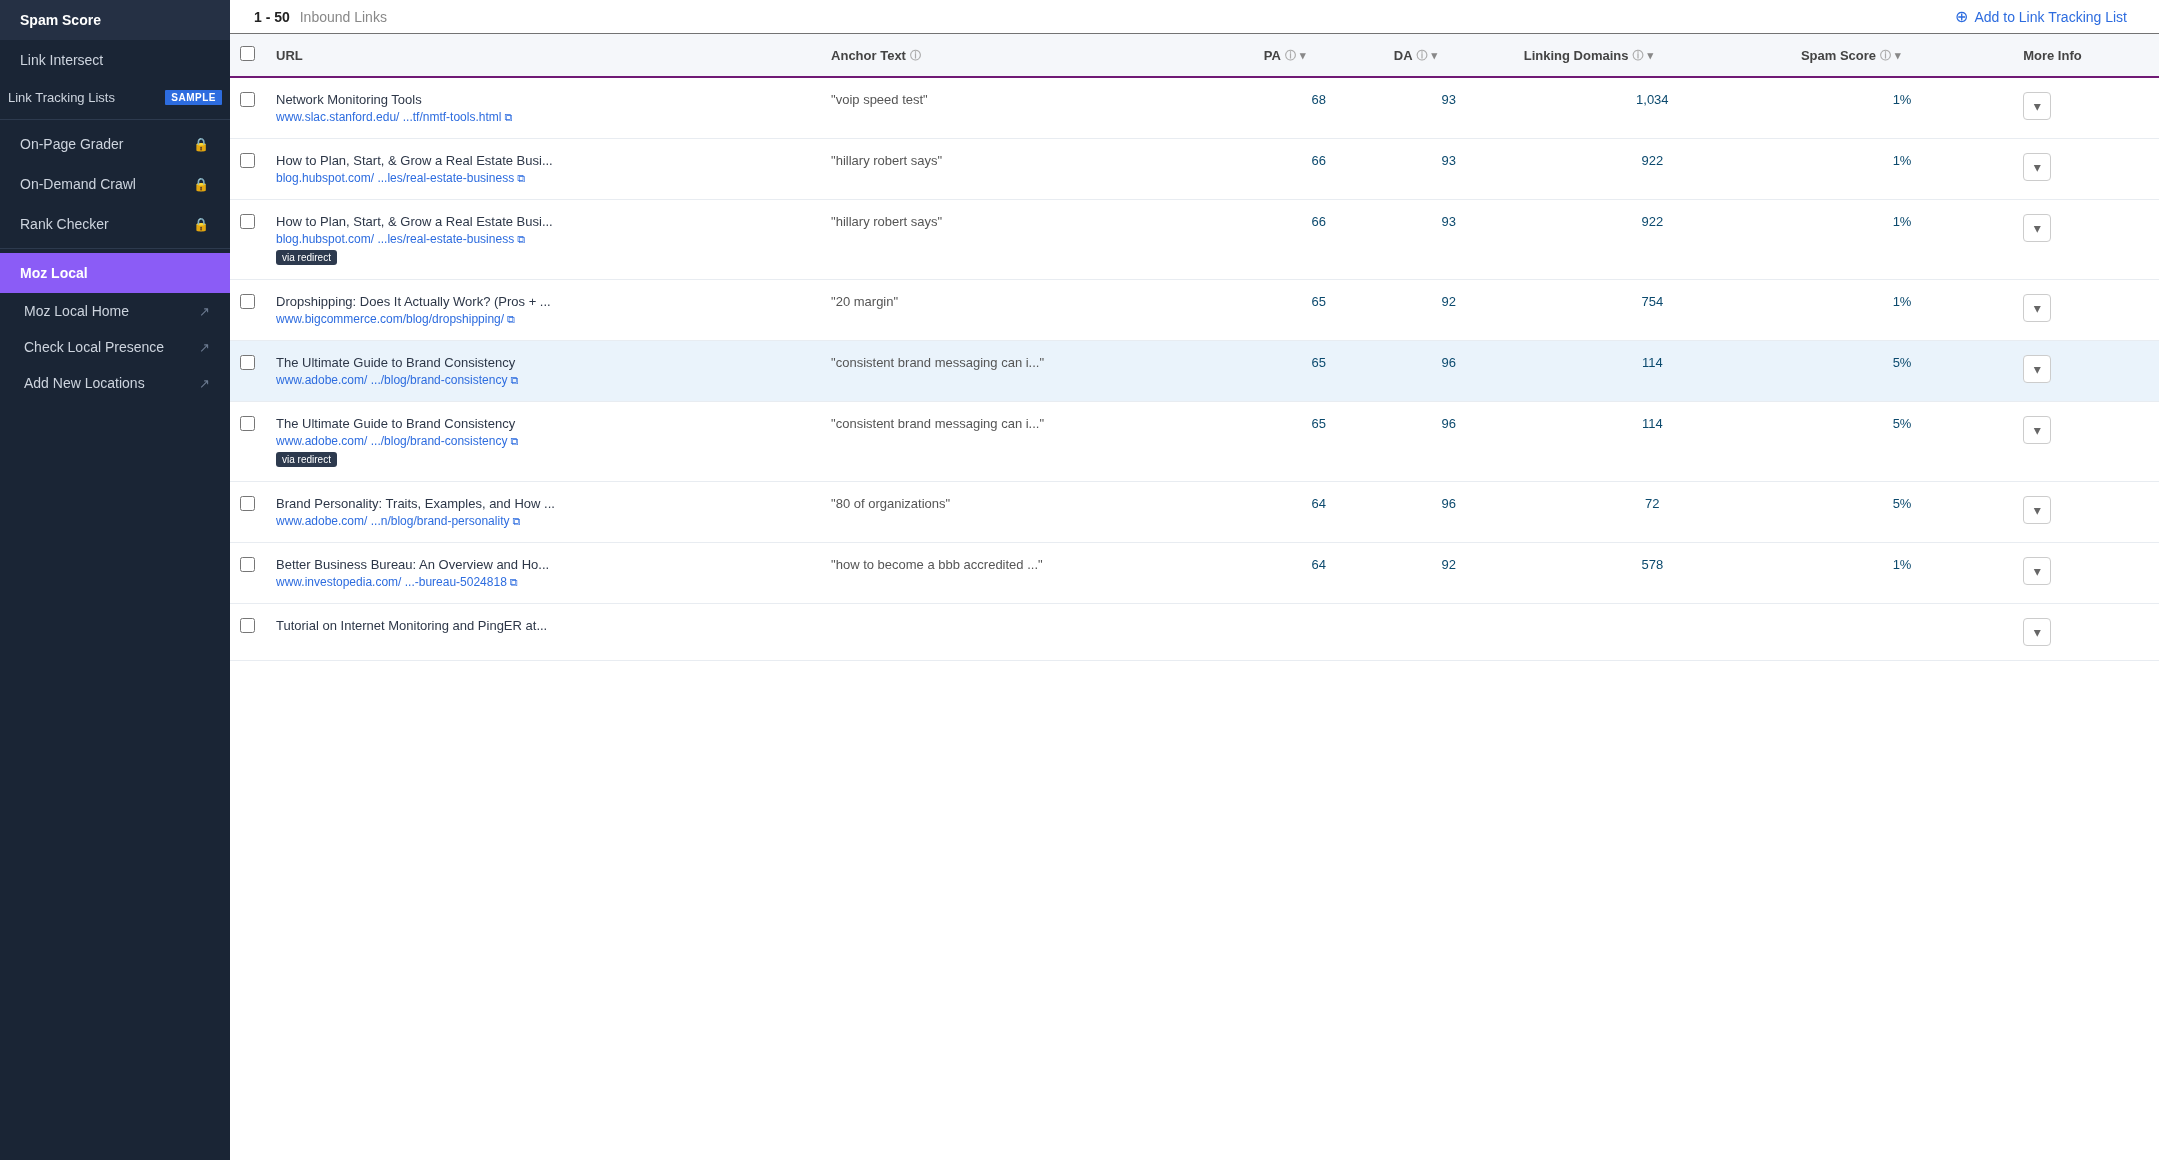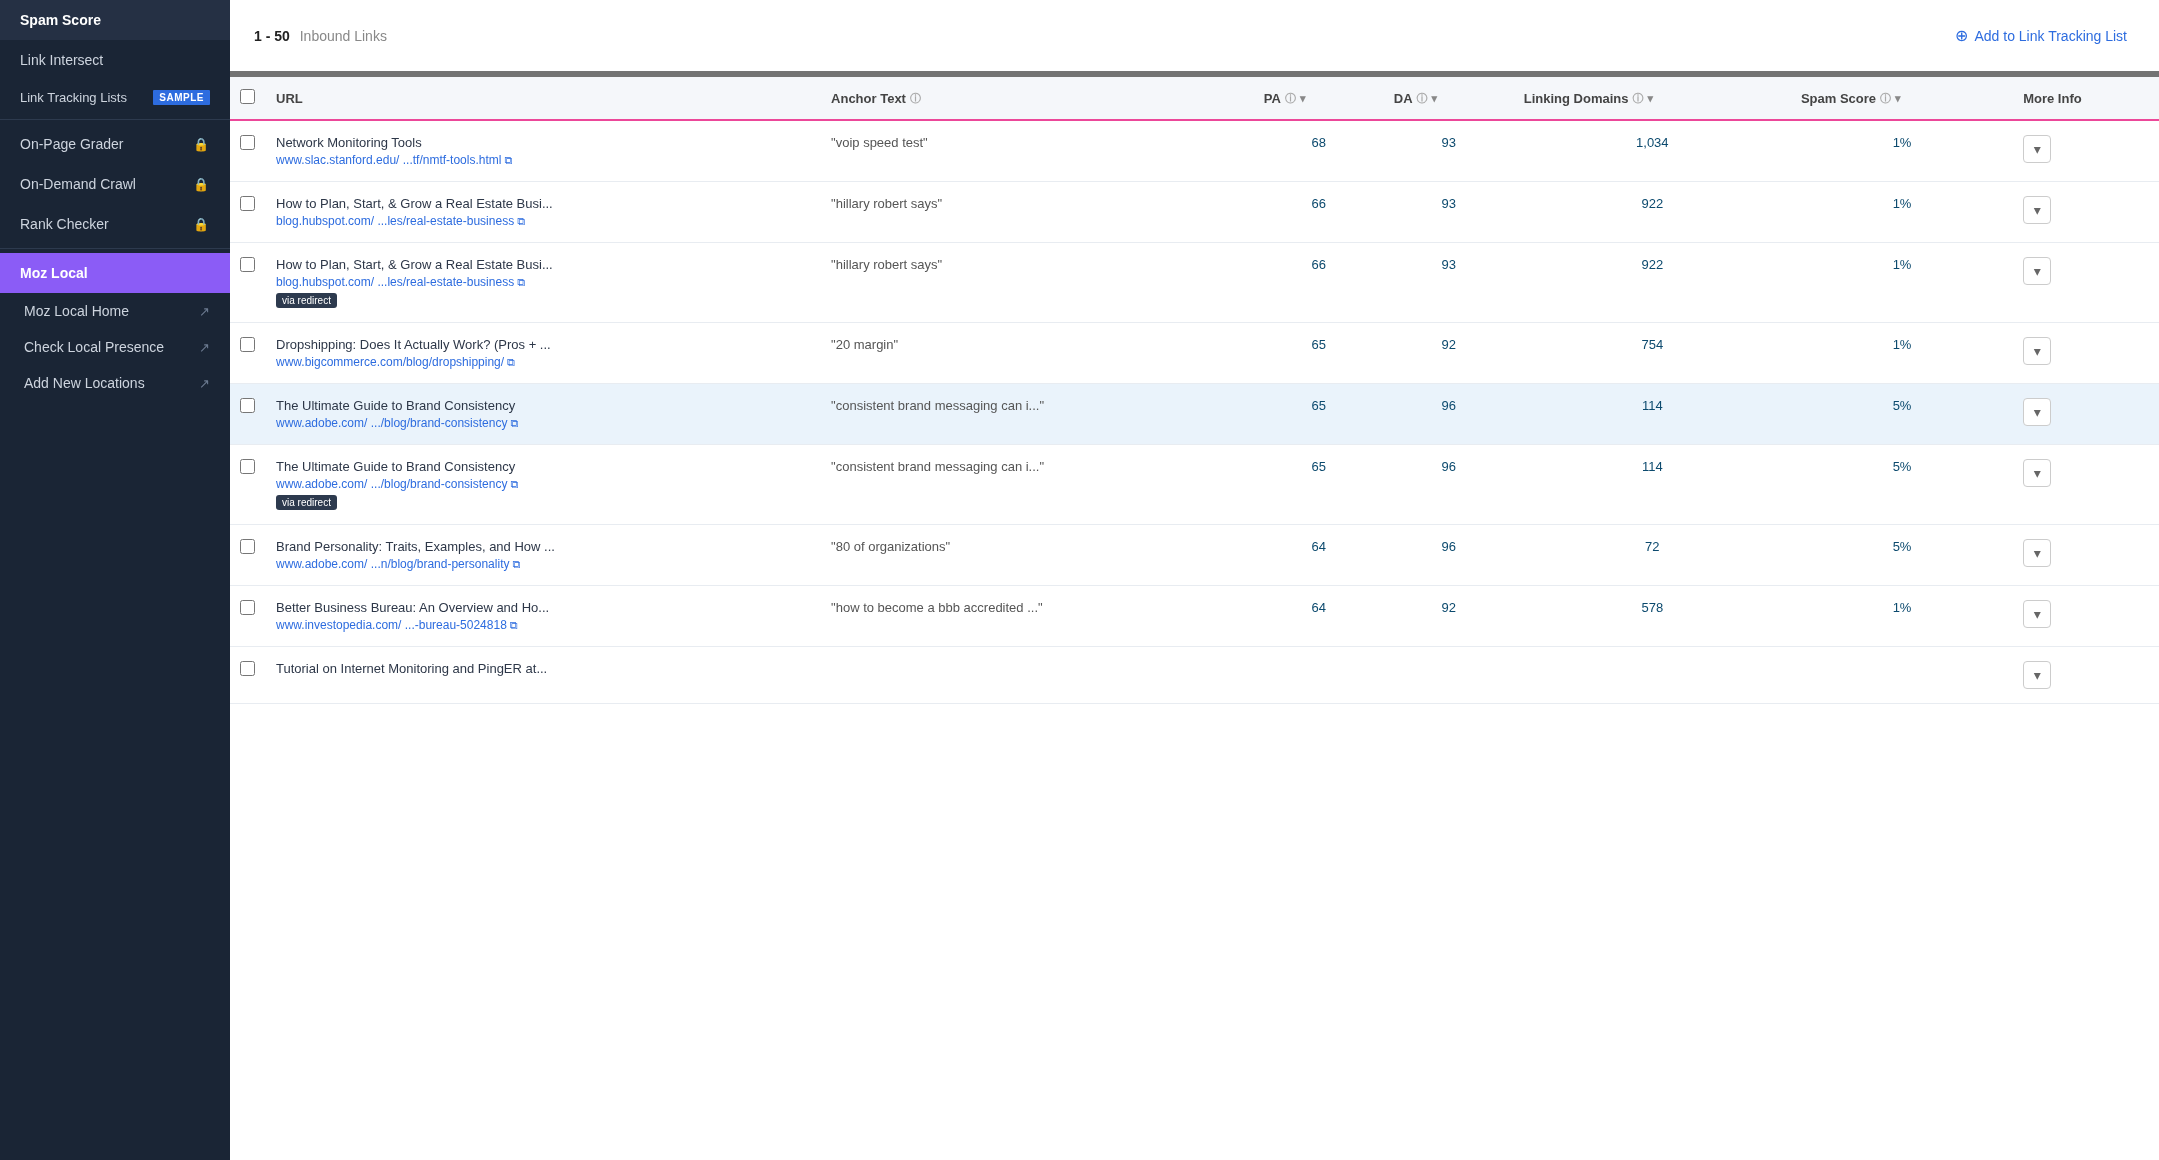--- a/index.html
+++ b/index.html
@@ -65,22 +65,22 @@
     .main {
       flex: 1;
       display: flex;
       flex-direction: column;
       overflow: hidden;
     }
     .top-bar {
       display: flex;
       align-items: center;
       justify-content: space-between;
-      padding: 22px 24px;
-      border-bottom: 6px solid #737373;
+      padding: 3px 24px;
+      border-bottom: 1px solid #737373;
       background: #fff;
     }
     .top-bar-left {
       font-size: 14px;
       color: #444;
     }
     .top-bar-left span { color: #888; }
     .top-bar-left strong { color: #222; }
     .add-tracking-btn {
       display: flex;
@@ -99,21 +99,21 @@
     .table-container {
       flex: 1;
       overflow-y: auto;
     }
     table {
       width: 100%;
       border-collapse: collapse;
     }
     thead tr {
       background: #f5f7fa;
-      border-bottom: 2px solid #ec4899;
+      border-bottom: 2px solid #701a75;
     }
     thead th {
       padding: 12px 10px;
       text-align: left;
       font-size: 13px;
       font-weight: 600;
       color: #444;
       white-space: nowrap;
     }
     thead th .col-header {
@@ -202,21 +202,21 @@
 <div class="sidebar">
 
   <div class="sidebar-item active-section">
     <span class="sidebar-item-label">Spam Score</span>
   </div>
 
   <div class="sidebar-item">
     <span class="sidebar-item-label">Link Intersect</span>
   </div>
 
-  <div class="sidebar-item" style="padding: 10px 20px; gap: 20px;">
+  <div class="sidebar-item" style="padding: 10px 8px; gap: 20px;">
     <span class="sidebar-item-label" style="font-size:13px;">Link Tracking Lists</span>
     <span class="sample-badge">SAMPLE</span>
   </div>
 
   <hr class="divider">
 
   <div class="sidebar-item">
     <span class="sidebar-item-label">On-Page Grader</span>
     <span class="lock-icon">🔒</span>
   </div>

